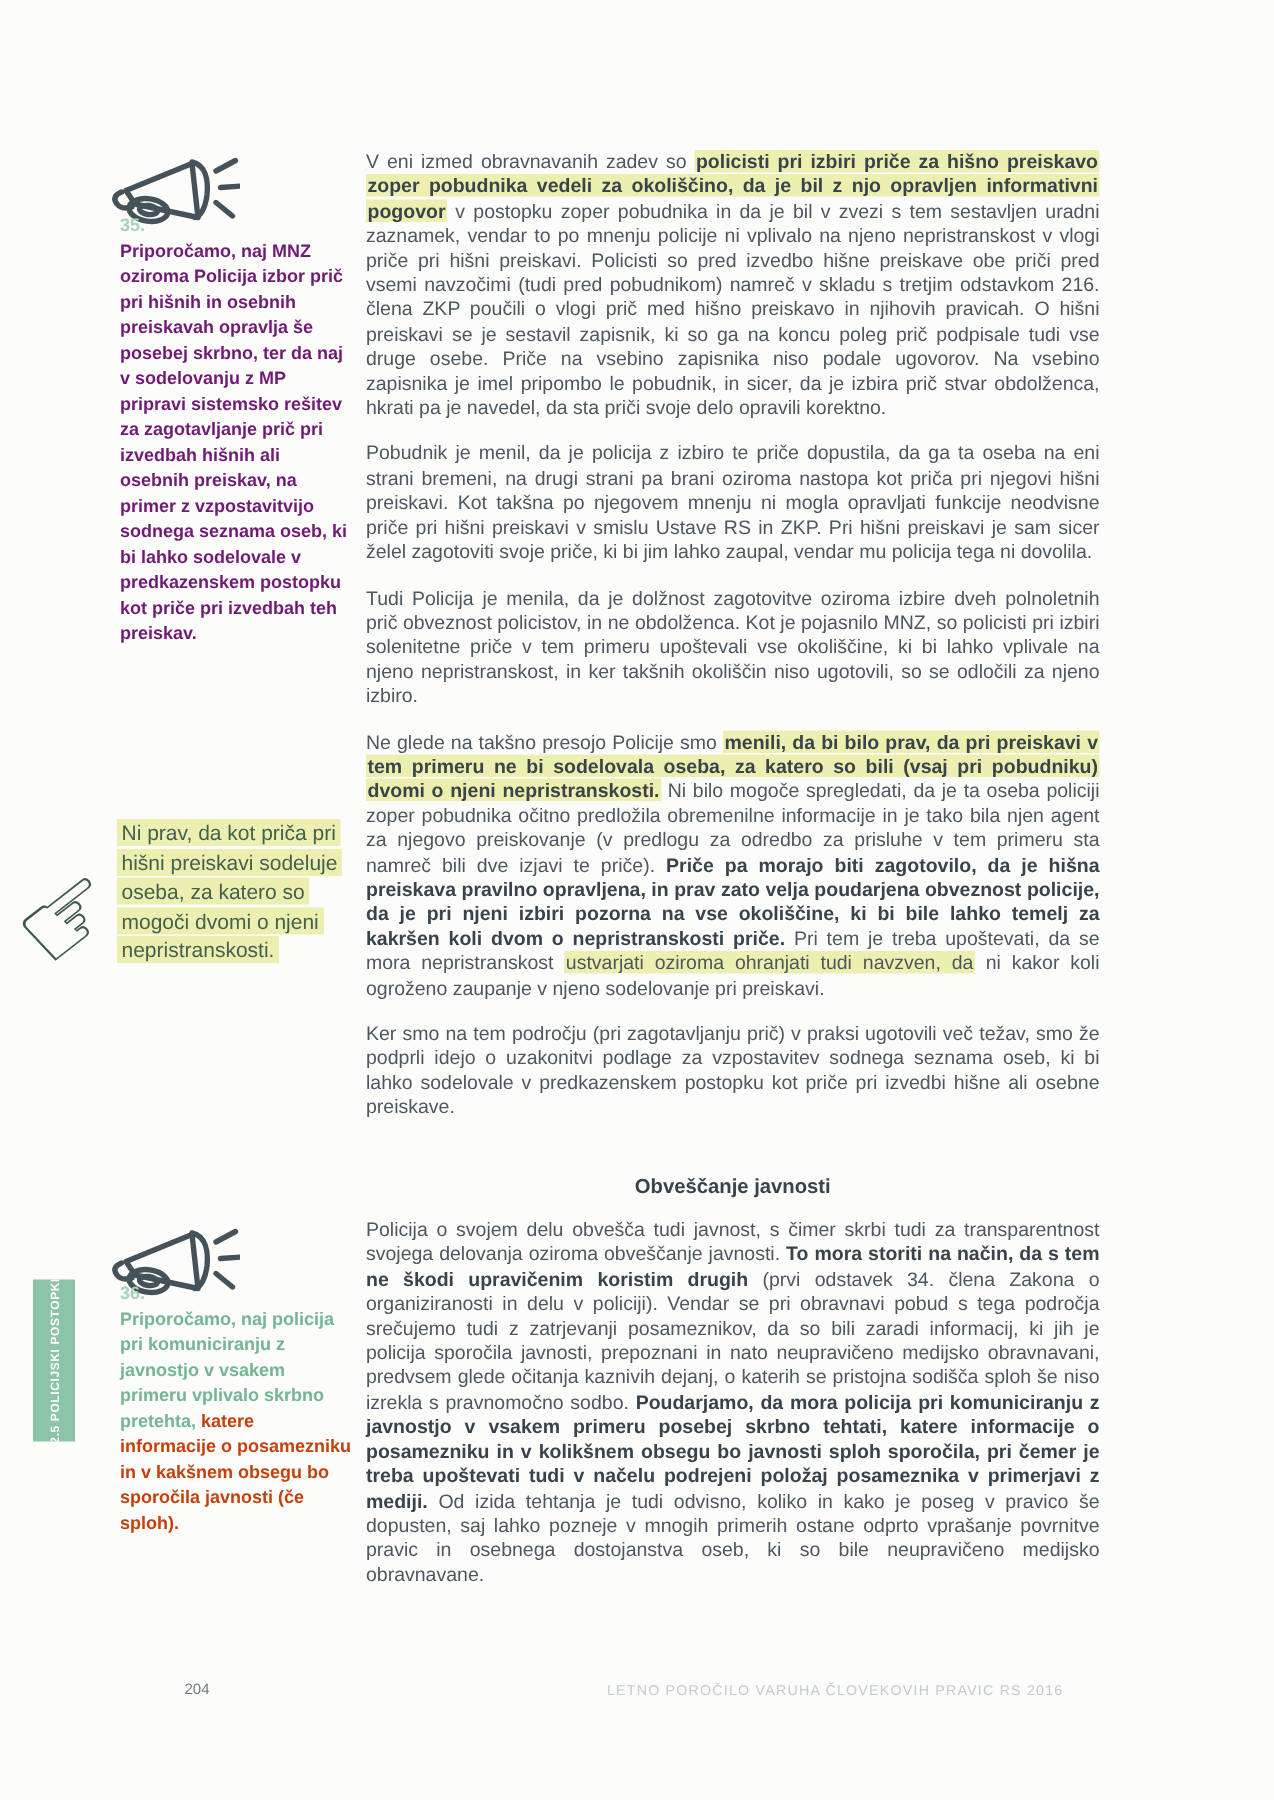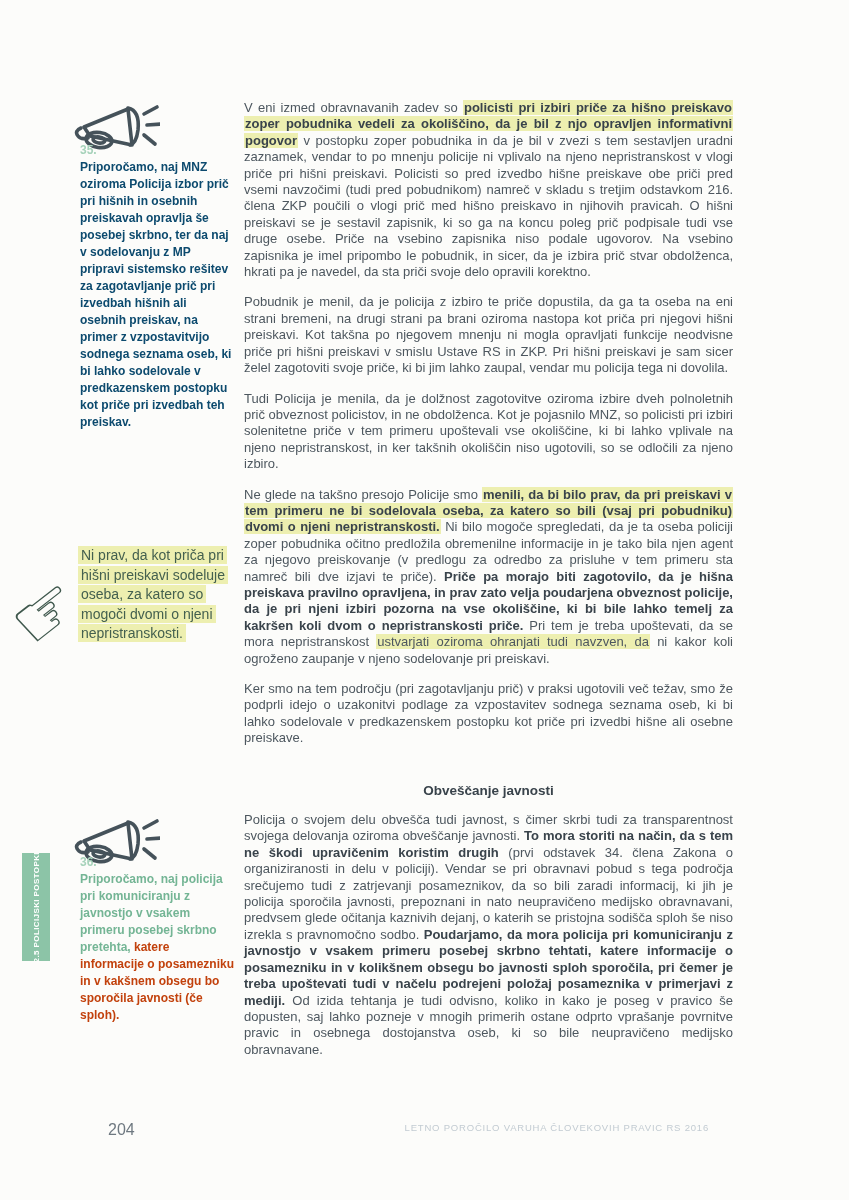--- a/index.html
+++ b/index.html
@@ -33,21 +33,21 @@
     margin:36px 0 13px 0;
     text-align:center;
   }
   
   .rec{
     position:absolute;left:80px;width:154px;
     font-size:12px;line-height:17px;font-weight:bold;
     color:#8ac2a4;
   }
   .rec .rec-number{color:#a6d2ba;margin-bottom:0px;}
-  .s-mid{color:#0c4a6e;}
+  .s-mid{color:#701a75;}
   .s-dark{color:#74b595;}
   .s-light{color:#c2410c;}
   .rec35{top:142px;}
   .rec36{top:854px;left:80px;width:156px;}
   .pull-quote{
     position:absolute;left:78px;top:546px;width:152px;
     font-size:14px;line-height:19.5px;
     color:#44604f;font-weight:500;
     text-align:left;
   }
@@ -83,22 +83,22 @@
   .section-tab span{
     writing-mode:vertical-rl;
     transform:rotate(180deg);
     color:#ffffff;
     font-size:8px;font-weight:bold;
     letter-spacing:0.4px;
     white-space:nowrap;
   }
   
   .footer-pagenum{
-    position:absolute;left:108px;top:1121px;
-    font-size:16px;color:#6e7880;
+    position:absolute;left:123px;top:1121px;
+    font-size:10px;color:#6e7880;
   }
   .footer-right{
     position:absolute;right:140px;top:1122px;
     font-size:9.5px;letter-spacing:0.8px;
     color:#c2cbd2;text-transform:uppercase;
   }
 </style>
 </head>
 <body>
 
@@ -131,21 +131,21 @@
     <ellipse cx="31" cy="40" rx="13" ry="7.5" transform="rotate(8 31 40)"></ellipse>
     <ellipse cx="31" cy="40" rx="6" ry="3" transform="rotate(8 31 40)"></ellipse>
     <path d="M13 28 q-7 3 -3 8 q3 4 10 2"></path>
     <path d="M76 14 l13 -7"></path>
     <path d="M79 25 l14 -1"></path>
     <path d="M76 35 l11 9"></path>
   </svg>
 
   <div class="rec rec36">
     <div class="rec-number">36.</div>
-    <div><span class="s-dark">Priporočamo, naj policija pri komuniciranju z javnostjo v vsakem primeru posebej skrbno pretehta, </span><span class="s-light">katere informacije o posamezniku in v kakšnem obsegu bo sporočila javnosti (če sploh).</span></div>
+    <div><span class="s-dark">Priporočamo, naj policija pri komuniciranju z javnostjo v vsakem primeru vplivalo skrbno pretehta, </span><span class="s-light">katere informacije o posamezniku in v kakšnem obsegu bo sporočila javnosti (če sploh).</span></div>
   </div>
 
   <div class="section-tab">
     <span>2.5 POLICIJSKI POSTOPKI</span>
   </div>
 
   <div class="main-col">
     <p><span>V eni izmed obravnavanih zadev so </span><span class="b hl">policisti pri izbiri priče za hišno preiskavo zoper pobudnika vedeli za okoliščino, da je bil z njo opravljen informativni pogovor</span><span> v postopku zoper pobudnika in da je bil v zvezi s tem sestavljen uradni zaznamek, vendar to po mnenju policije ni vplivalo na njeno nepristranskost v vlogi priče pri hišni preiskavi. Policisti so pred izvedbo hišne preiskave obe priči pred vsemi navzočimi (tudi pred pobudnikom) namreč v skladu s tretjim odstavkom 216. člena ZKP poučili o vlogi prič med hišno preiskavo in njihovih pravicah. O hišni preiskavi se je sestavil zapisnik, ki so ga na koncu poleg prič podpisale tudi vse druge osebe. Priče na vsebino zapisnika niso podale ugovorov. Na vsebino zapisnika je imel pripombo le pobudnik, in sicer, da je izbira prič stvar obdolženca, hkrati pa je navedel, da sta priči svoje delo opravili korektno.</span></p>
     <p><span>Pobudnik je menil, da je policija z izbiro te priče dopustila, da ga ta oseba na eni strani bremeni, na drugi strani pa brani oziroma nastopa kot priča pri njegovi hišni preiskavi. Kot takšna po njegovem mnenju ni mogla opravljati funkcije neodvisne priče pri hišni preiskavi v smislu Ustave RS in ZKP. Pri hišni preiskavi je sam sicer želel zagotoviti svoje priče, ki bi jim lahko zaupal, vendar mu policija tega ni dovolila.</span></p>
     <p><span>Tudi Policija je menila, da je dolžnost zagotovitve oziroma izbire dveh polnoletnih prič obveznost policistov, in ne obdolženca. Kot je pojasnilo MNZ, so policisti pri izbiri solenitetne priče v tem primeru upoštevali vse okoliščine, ki bi lahko vplivale na njeno nepristranskost, in ker takšnih okoliščin niso ugotovili, so se odločili za njeno izbiro.</span></p>

